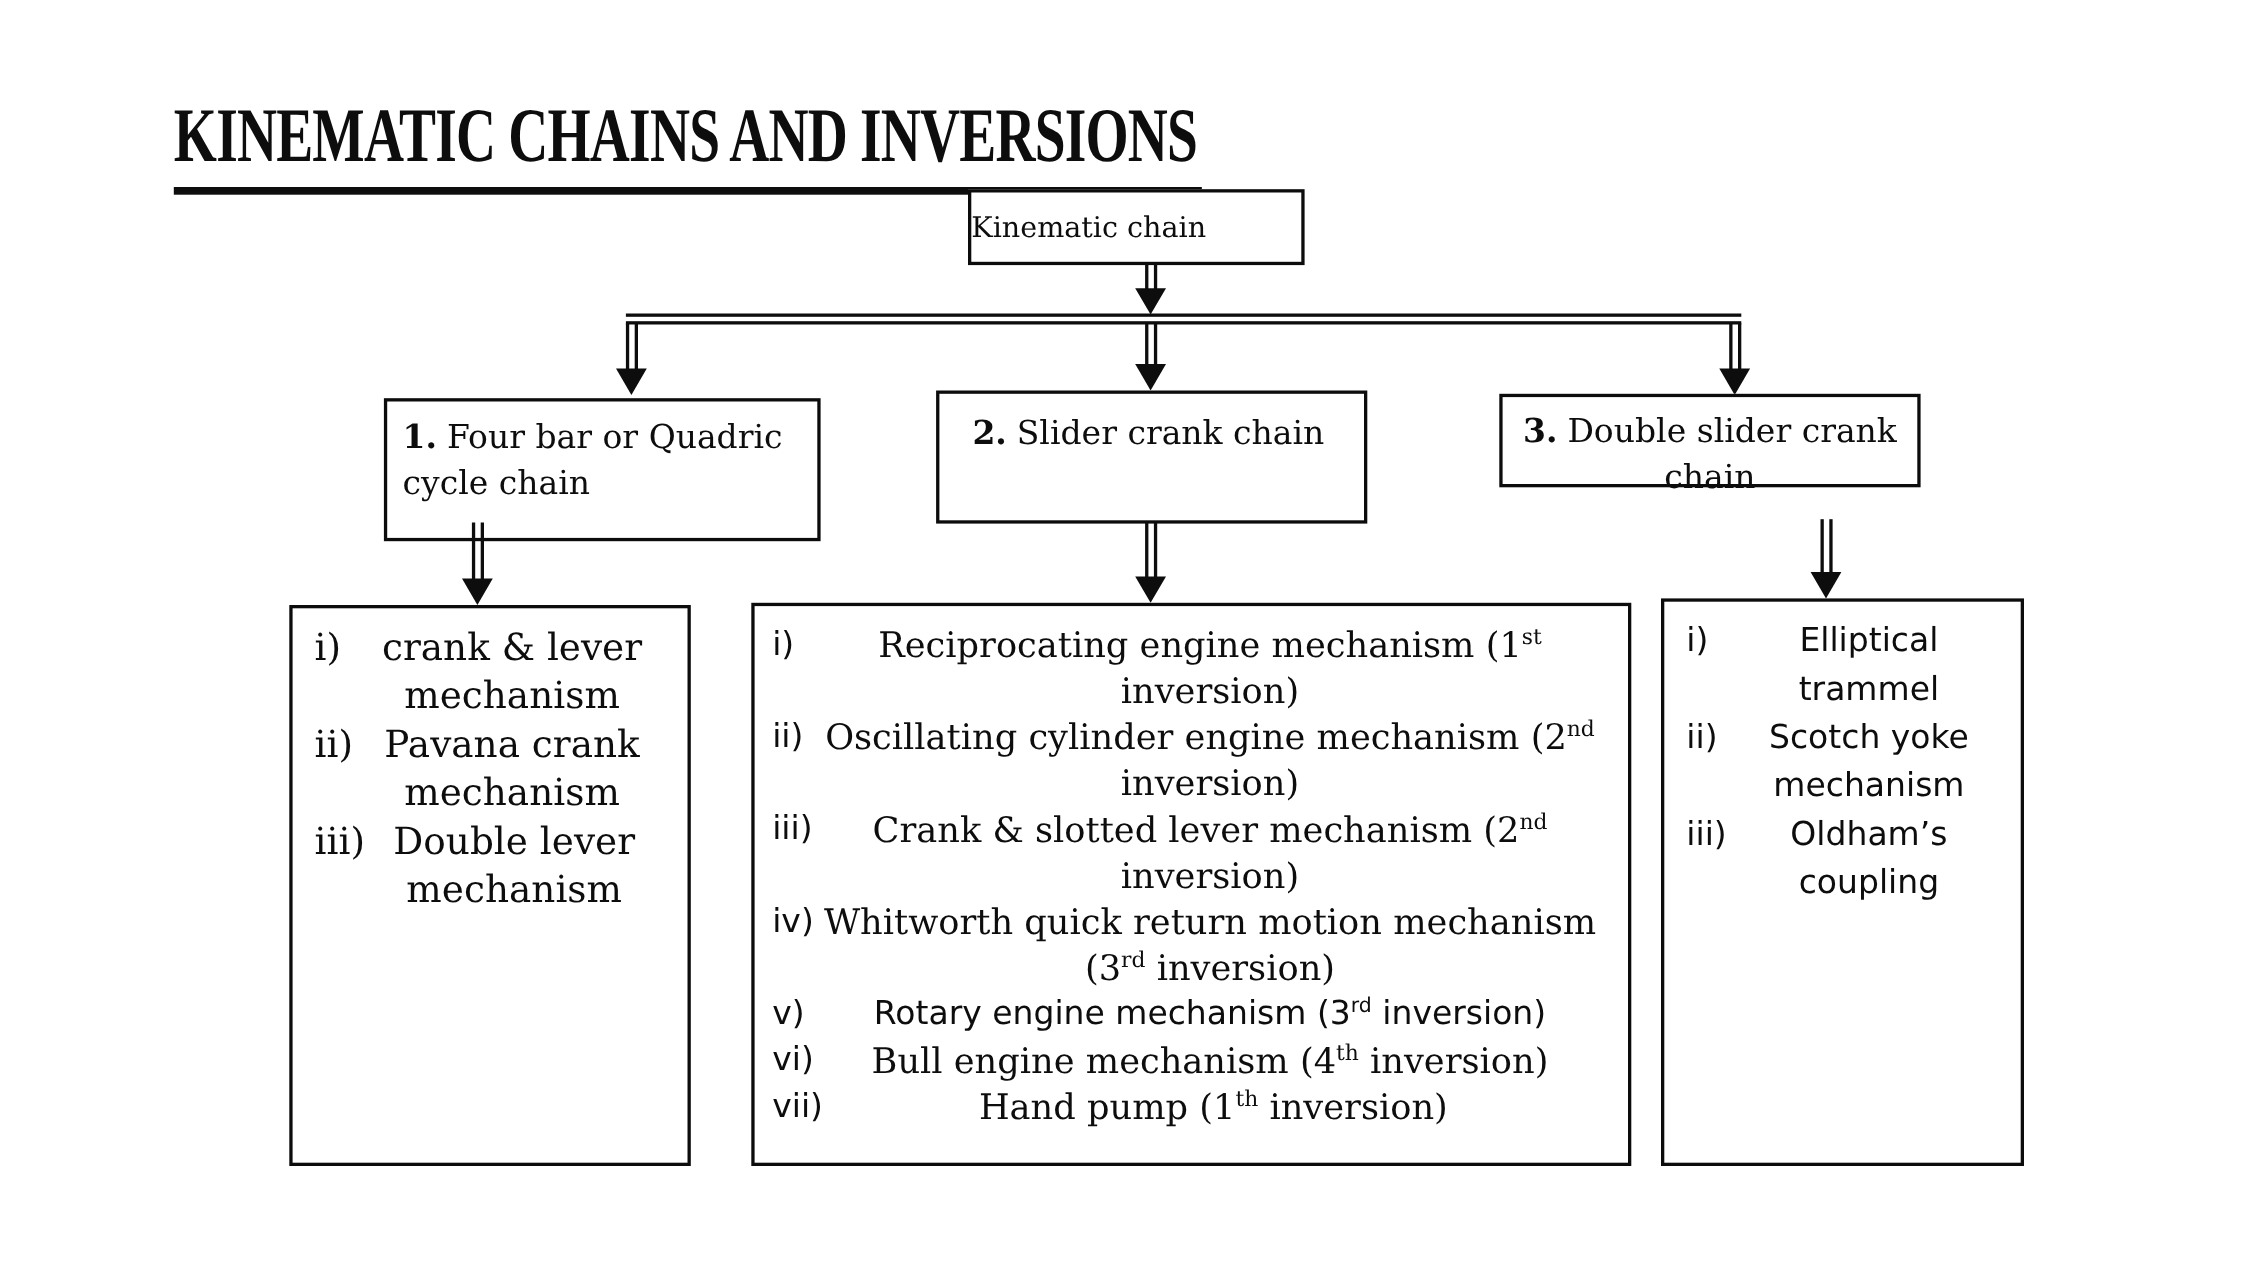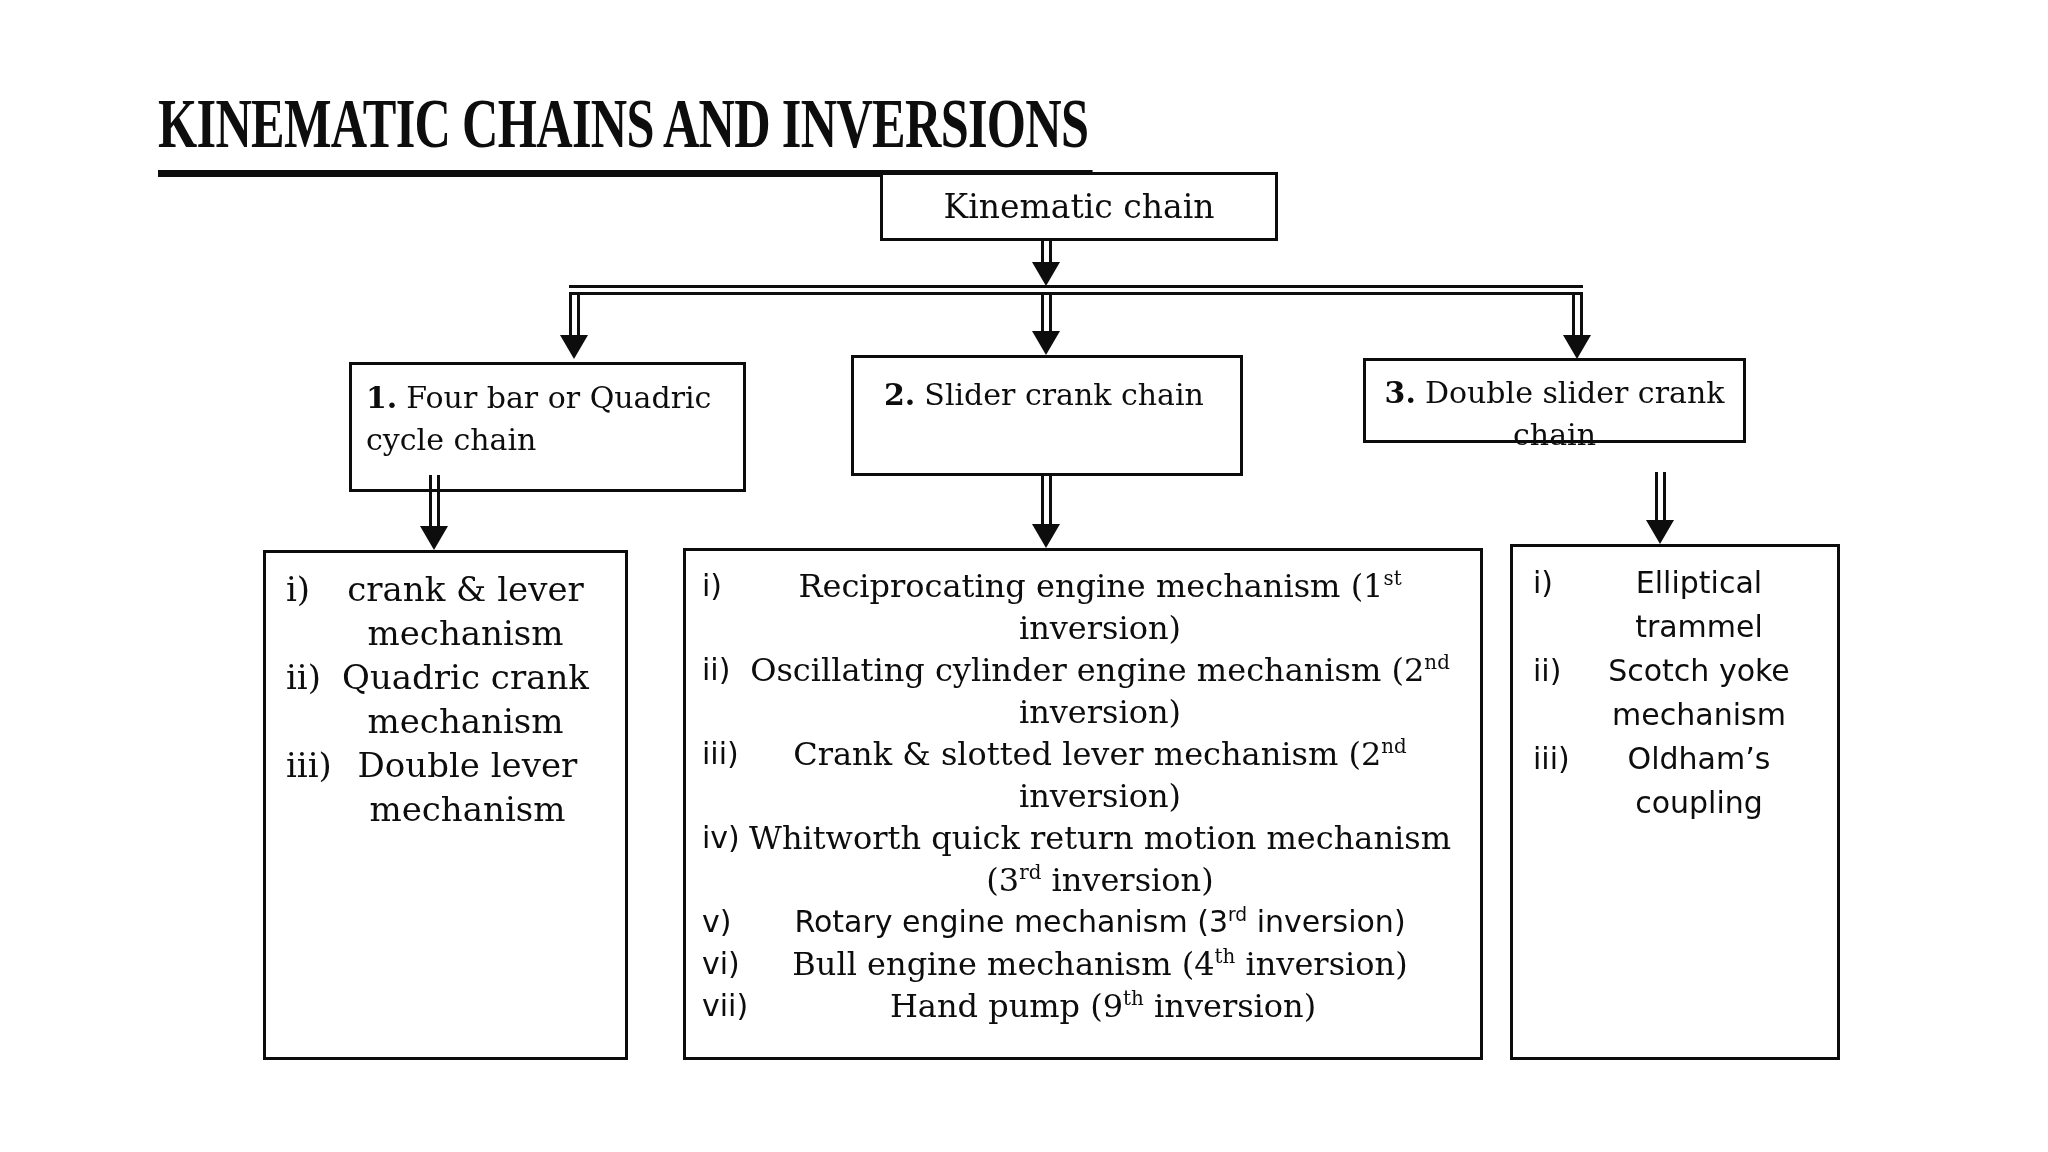--- a/index.html
+++ b/index.html
@@ -13,22 +13,22 @@
   .title{
     position:absolute;left:158px;top:84px;margin:0;
     font-family:"Liberation Serif",serif;font-weight:700;font-size:70px;
     letter-spacing:-1px;white-space:nowrap;
     transform:scaleX(0.72);transform-origin:left top;
     border-bottom:7px solid #0d0d0d;padding:0 6px 6px 0;color:#0d0d0d;
   }
 
   
   .box{position:absolute;border:3px solid #0c0c0c;background:#fff;box-sizing:border-box;}
-  .root-box{left:880px;top:172px;width:398px;height:69px;
-    display:flex;align-items:center;justify-content:center;font-size:33px;}
+  .root-box{left:880px;top:172px;width:306px;height:69px;
+    display:flex;align-items:center;font-size:26px;}
   .b1{left:349px;top:362px;width:397px;height:130px;padding:12px 8px 0 14px;font-size:30px;line-height:42px;}
   .b2{left:851px;top:355px;width:392px;height:121px;padding:16px 6px 0 30px;font-size:30px;line-height:42px;}
   .b3{left:1363px;top:358px;width:383px;height:85px;padding:11px 4px 0 4px;text-align:center;font-size:30px;line-height:42px;}
   .num{font-weight:700;margin-right:9px;}
 
   
   .leaf{position:absolute;border:3px solid #0c0c0c;background:#fff;box-sizing:border-box;padding-top:14px;}
   .l1{left:263px;top:550px;width:365px;height:510px;font-size:34px;line-height:44px;}
   .l2{left:683px;top:548px;width:800px;height:512px;font-size:32px;line-height:42px;}
   .l3{left:1510px;top:544px;width:330px;height:516px;font-family:"DejaVu Sans",sans-serif;font-size:30px;line-height:44px;}
@@ -91,21 +91,21 @@
   <div class="vline" style="left:1655px;top:472px;height:49px;"></div>
   <div class="head" style="left:1646px;top:520px;"></div>
 
   <div class="leaf l1">
       <div class="li">
         <span class="mk">i)</span>
         <span class="tx"><span>crank &amp; lever mechanism</span></span>
       </div>
       <div class="li">
         <span class="mk">ii)</span>
-        <span class="tx"><span>Quadric crank mechanism</span></span>
+        <span class="tx"><span>Pavana crank mechanism</span></span>
       </div>
       <div class="li">
         <span class="mk">iii)</span>
         <span class="tx"><span>Double lever mechanism</span></span>
       </div>
     </div>
   <div class="leaf l2">
       <div class="li">
         <span class="mk">i)</span>
         <span class="tx"><span>Reciprocating engine mechanism&nbsp;(1</span><sup>st</sup><span> inversion)</span></span>
@@ -125,21 +125,21 @@
       <div class="li">
         <span class="mk">v)</span>
         <span class="tx"><span>Rotary engine mechanism (3</span><sup>rd</sup><span> inversion)</span></span>
       </div>
       <div class="li">
         <span class="mk">vi)</span>
         <span class="tx"><span>Bull engine mechanism (4</span><sup>th</sup><span> inversion)</span></span>
       </div>
       <div class="li">
         <span class="mk">vii)</span>
-        <span class="tx"><span>Hand pump (9</span><sup>th</sup><span> inversion)</span></span>
+        <span class="tx"><span>Hand pump (1</span><sup>th</sup><span> inversion)</span></span>
       </div>
     </div>
   <div class="leaf l3">
       <div class="li">
         <span class="mk">i)</span>
         <span class="tx"><span>Elliptical trammel</span></span>
       </div>
       <div class="li">
         <span class="mk">ii)</span>
         <span class="tx"><span>Scotch yoke mechanism</span></span>

